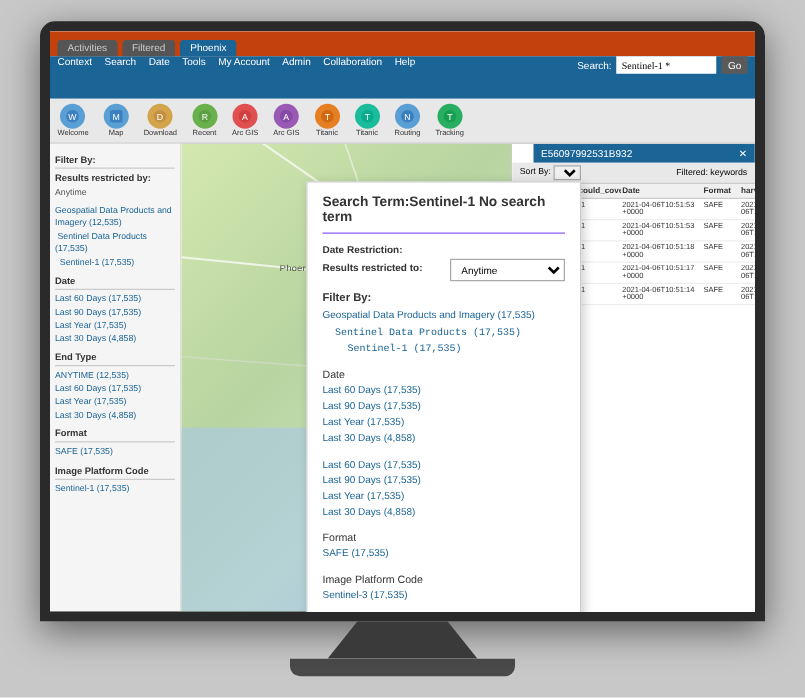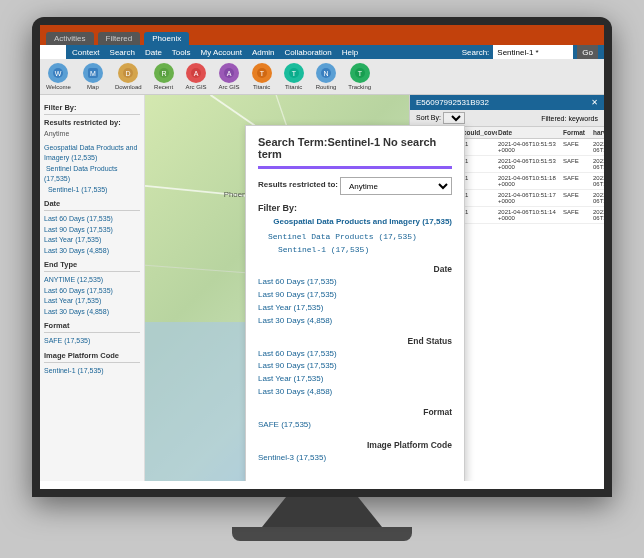--- a/index.html
+++ b/index.html
@@ -63,26 +63,25 @@
       cursor: pointer;
     }
     .titlebar-tab.active {
       background: #1a6496;
       color: #fff;
     }
 
     
     .app-toolbar {
       background: #1a6496;
-      height: 14px;
-      display: flex;
-      align-items: center;
+      height: 34px;
+      display: flex;
+      align-items: flex-start;
       justify-content: space-between;
       padding: 0 6px;
-      margin-left: 26px;
     }
     .toolbar-left {
       display: flex;
       gap: 10px;
     }
     .toolbar-link {
       color: #fff;
       font-size: 8px;
       cursor: pointer;
       text-decoration: none;
@@ -96,20 +95,21 @@
       color: #fff;
       font-size: 8px;
     }
     .toolbar-search-input {
       background: #fff;
       border: none;
       font-size: 8px;
       padding: 1px 4px;
       width: 80px;
       height: 14px;
+      font-family: Liberation Serif, serif;
     }
     .toolbar-go-btn {
       background: #5a5a5a;
       color: #fff;
       font-size: 8px;
       padding: 1px 5px;
       border: none;
       cursor: pointer;
       height: 14px;
     }
@@ -225,20 +225,21 @@
       overflow-y: auto;
     }
     .data-panel-header {
       background: #1a6496;
       color: #fff;
       font-size: 8px;
       padding: 3px 6px;
       display: flex;
       justify-content: space-between;
       align-items: center;
+      margin-left: 17px;
     }
     .data-panel-subheader {
       background: #e8e8e8;
       padding: 2px 6px;
       display: flex;
       justify-content: space-between;
       align-items: center;
       border-bottom: 1px solid #ccc;
       font-size: 7px;
     }
@@ -275,33 +276,33 @@
       box-shadow: 2px 2px 8px rgba(0,0,0,0.2);
       font-size: 8px;
       z-index: 10;
       padding: 10px 12px;
     }
     .filter-panel-title {
       font-size: 11px;
       font-weight: bold;
       color: #333;
       margin-bottom: 8px;
-      border-bottom: 3px solid #8b5cf6;
+      border-bottom: 1px solid #8b5cf6;
       padding-bottom: 6px;
     }
     .filter-label {
       font-size: 8px;
       font-weight: bold;
       color: #333;
       margin-bottom: 3px;
     }
     .filter-row {
       display: flex;
       align-items: center;
-      gap: 2px;
+      gap: 22px;
       margin-bottom: 8px;
     }
     .filter-select {
       border: 1px solid #aaa;
       background: #fff;
       font-size: 8px;
       padding: 2px 4px;
       height: 18px;
       flex: 1;
     }
@@ -309,24 +310,23 @@
       margin-bottom: 8px;
     }
     .filter-section-head {
       font-size: 9px;
       font-weight: bold;
       color: #333;
       margin-bottom: 3px;
     }
     .filter-category {
       font-size: 8.5px;
-      font-weight: bold;
+      font-weight: normal;
       color: #333;
       margin-bottom: 2px;
-      text-align: right;
     }
     .filter-link {
       color: #1a6496;
       font-size: 8px;
       cursor: pointer;
       display: block;
       line-height: 1.6;
       text-decoration: none;
     }
     .filter-sub-link {
@@ -531,20 +531,21 @@
               <text x="337" y="20" text-anchor="middle" fill="#333" font-size="10" font-weight="bold">+</text>
               <rect x="330" y="25" width="14" height="14" fill="#fff" stroke="#aaa" rx="2"></rect>
               <text x="337" y="35" text-anchor="middle" fill="#333" font-size="10" font-weight="bold">−</text>
             </svg>
           </div>
 
           <div class="filter-panel">
             <div class="filter-panel-title">Search Term:Sentinel-1 No search term</div>
 
             <div class="filter-section">
+              <div class="filter-label">Date Restriction:</div>
               <div class="filter-row">
                 <span class="filter-label">Results restricted to:</span>
                 <select class="filter-select">
                   <option>Anytime</option>
                 </select>
               </div>
             </div>
 
             <div class="filter-section">
               <div class="filter-section-head">Filter By:</div>
@@ -574,21 +575,20 @@
               </a>
               <a class="filter-link">
                 <span>Last Year</span> <span>(17,535)</span>
               </a>
               <a class="filter-link">
                 <span>Last 30 Days</span> <span>(4,858)</span>
               </a>
             </div>
 
             <div class="filter-section">
-              <div class="filter-category">End Status</div>
               <a class="filter-link">
                 <span>Last 60 Days</span> <span>(17,535)</span>
               </a>
               <a class="filter-link">
                 <span>Last 90 Days</span> <span>(17,535)</span>
               </a>
               <a class="filter-link">
                 <span>Last Year</span> <span>(17,535)</span>
               </a>
               <a class="filter-link">

